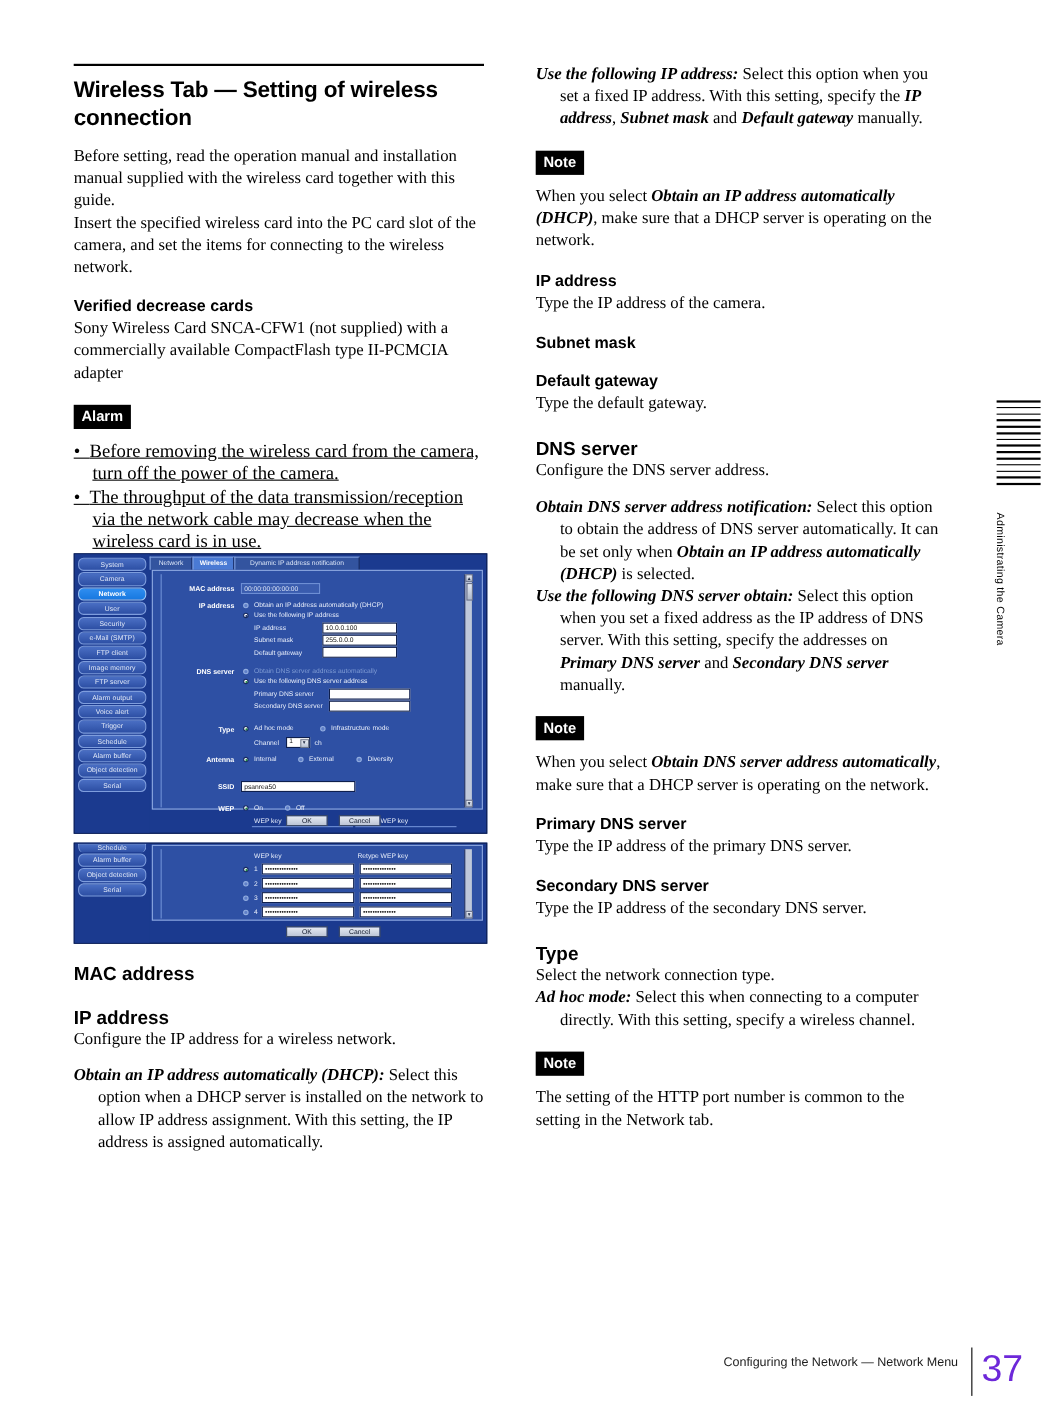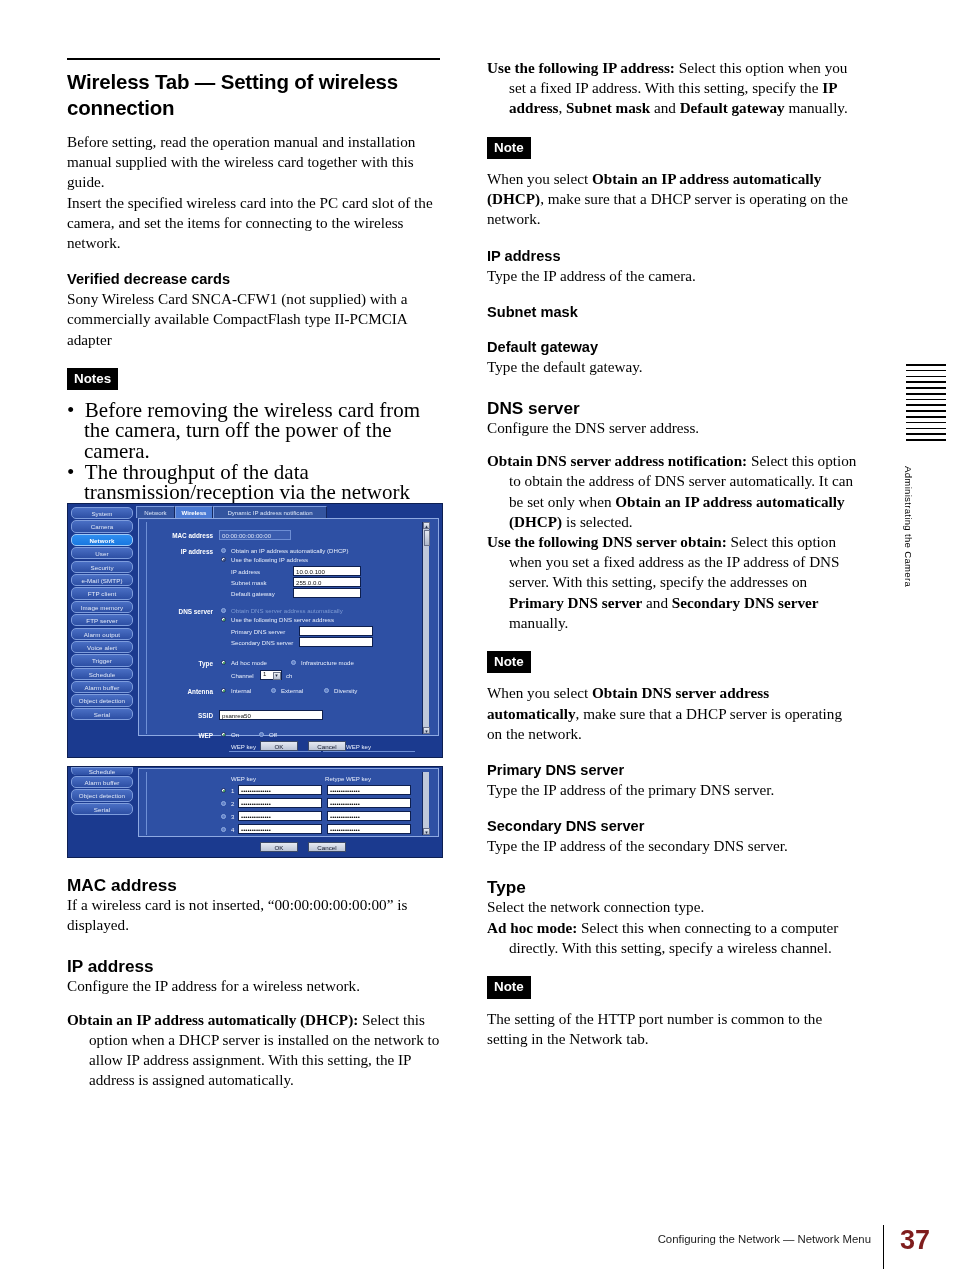--- a/index.html
+++ b/index.html
@@ -47,43 +47,44 @@
     margin: 0 0 0 0;
     text-align: left;
   }
   p + p { margin-top: 0; }
   p.hang {
     padding-left: 22px;
     text-indent: -22px;
     margin-top: 13px;
   }
   p.hang.tight { margin-top: 0; }
-  b { font-weight: bold; }
+  b { font-weight: bold; font-style: italic; }
 
   
   .tag {
     display: inline-block;
     background: #000;
     color: #fff;
     font-family: "Liberation Sans", sans-serif;
     font-weight: bold;
     font-size: 13.4px;
     line-height: 13.4px;
     padding: 4px 7px 5px 7px;
     margin: 18px 0 10px 0;
   }
 
   
   ul.bullets { margin: 0; padding: 0; list-style: none; }
   ul.bullets li {
-    font-size: 21px;
+    font-size: 17px;
     line-height: 20.2px;
     padding-left: 17px;
     text-indent: -17px;
     margin-bottom: 1px;
+    text-decoration: underline;
   }
   ul.bullets li::before { content: "\2022\00a0\00a0"; }
 
   
   .shot {
     position: absolute;
     background: #1b3a8f;
     border: 1px solid #0d1f52;
   }
   .shot1 { left: 67px; top: 503px; width: 376px; height: 255px; }
@@ -275,48 +276,47 @@
     font-size: 11.4px;
     color: #1c1c1c;
   }
   .footer-rule {
     position: absolute; right: 70px; top: 0px; width: 1.4px; height: 44px;
     background: #000;
   }
   .footer-page {
     position: absolute; right: 24px; top: 0px;
     font-family: "Liberation Sans", sans-serif;
-    font-size: 27px;
-    font-weight: bold;
-    color: #7f1d1d;
+    font-size: 34px;
+    font-weight: normal;
+    color: #6d28d9;
   }
 </style>
 </head>
 <body>
 
 <div class="page">
 
   <div class="col col-left">
     <h1 class="sec-title">Wireless Tab — Setting of wireless connection</h1>
     <p>Before setting, read the operation manual and installation manual supplied with the wireless card together with this guide.</p>
     <p>Insert the specified wireless card into the PC card slot of the camera, and set the items for connecting to the wireless network.</p>
 
     <h2 class="sub">Verified decrease cards</h2>
     <p>Sony Wireless Card SNCA-CFW1 (not supplied) with a commercially available CompactFlash type II-PCMCIA adapter</p>
 
-    <span class="tag">Notes</span>
+    <span class="tag">Alarm</span>
     <ul class="bullets">
       <li>Before removing the wireless card from the camera, turn off the power of the camera.</li>
       <li>The throughput of the data transmission/reception via the network cable may decrease when the wireless card is in use.</li>
     </ul>
   </div>
 
   <div class="col col-left" style="top:876px;">
     <h2 class="sub big" style="margin-top:0;">MAC address</h2>
-    <p>If a wireless card is not inserted, “00:00:00:00:00:00” is displayed.</p>
 
     <h2 class="sub big">IP address</h2>
     <p>Configure the IP address for a wireless network.</p>
 
     <p class="hang"><b>Obtain an IP address automatically (DHCP):</b><span> Select this option when a DHCP server is installed on the network to allow IP address assignment. With this setting, the IP address is assigned automatically.</span></p>
   </div>
 
   <div class="col col-right">
     <p class="hang tight"><b>Use the following IP address:</b><span> Select this option when you set a fixed IP address. With this setting, specify the </span><b>IP address</b><span>, </span><b>Subnet mask</b><span> and </span><b>Default gateway</b><span> manually.</span></p>
 

